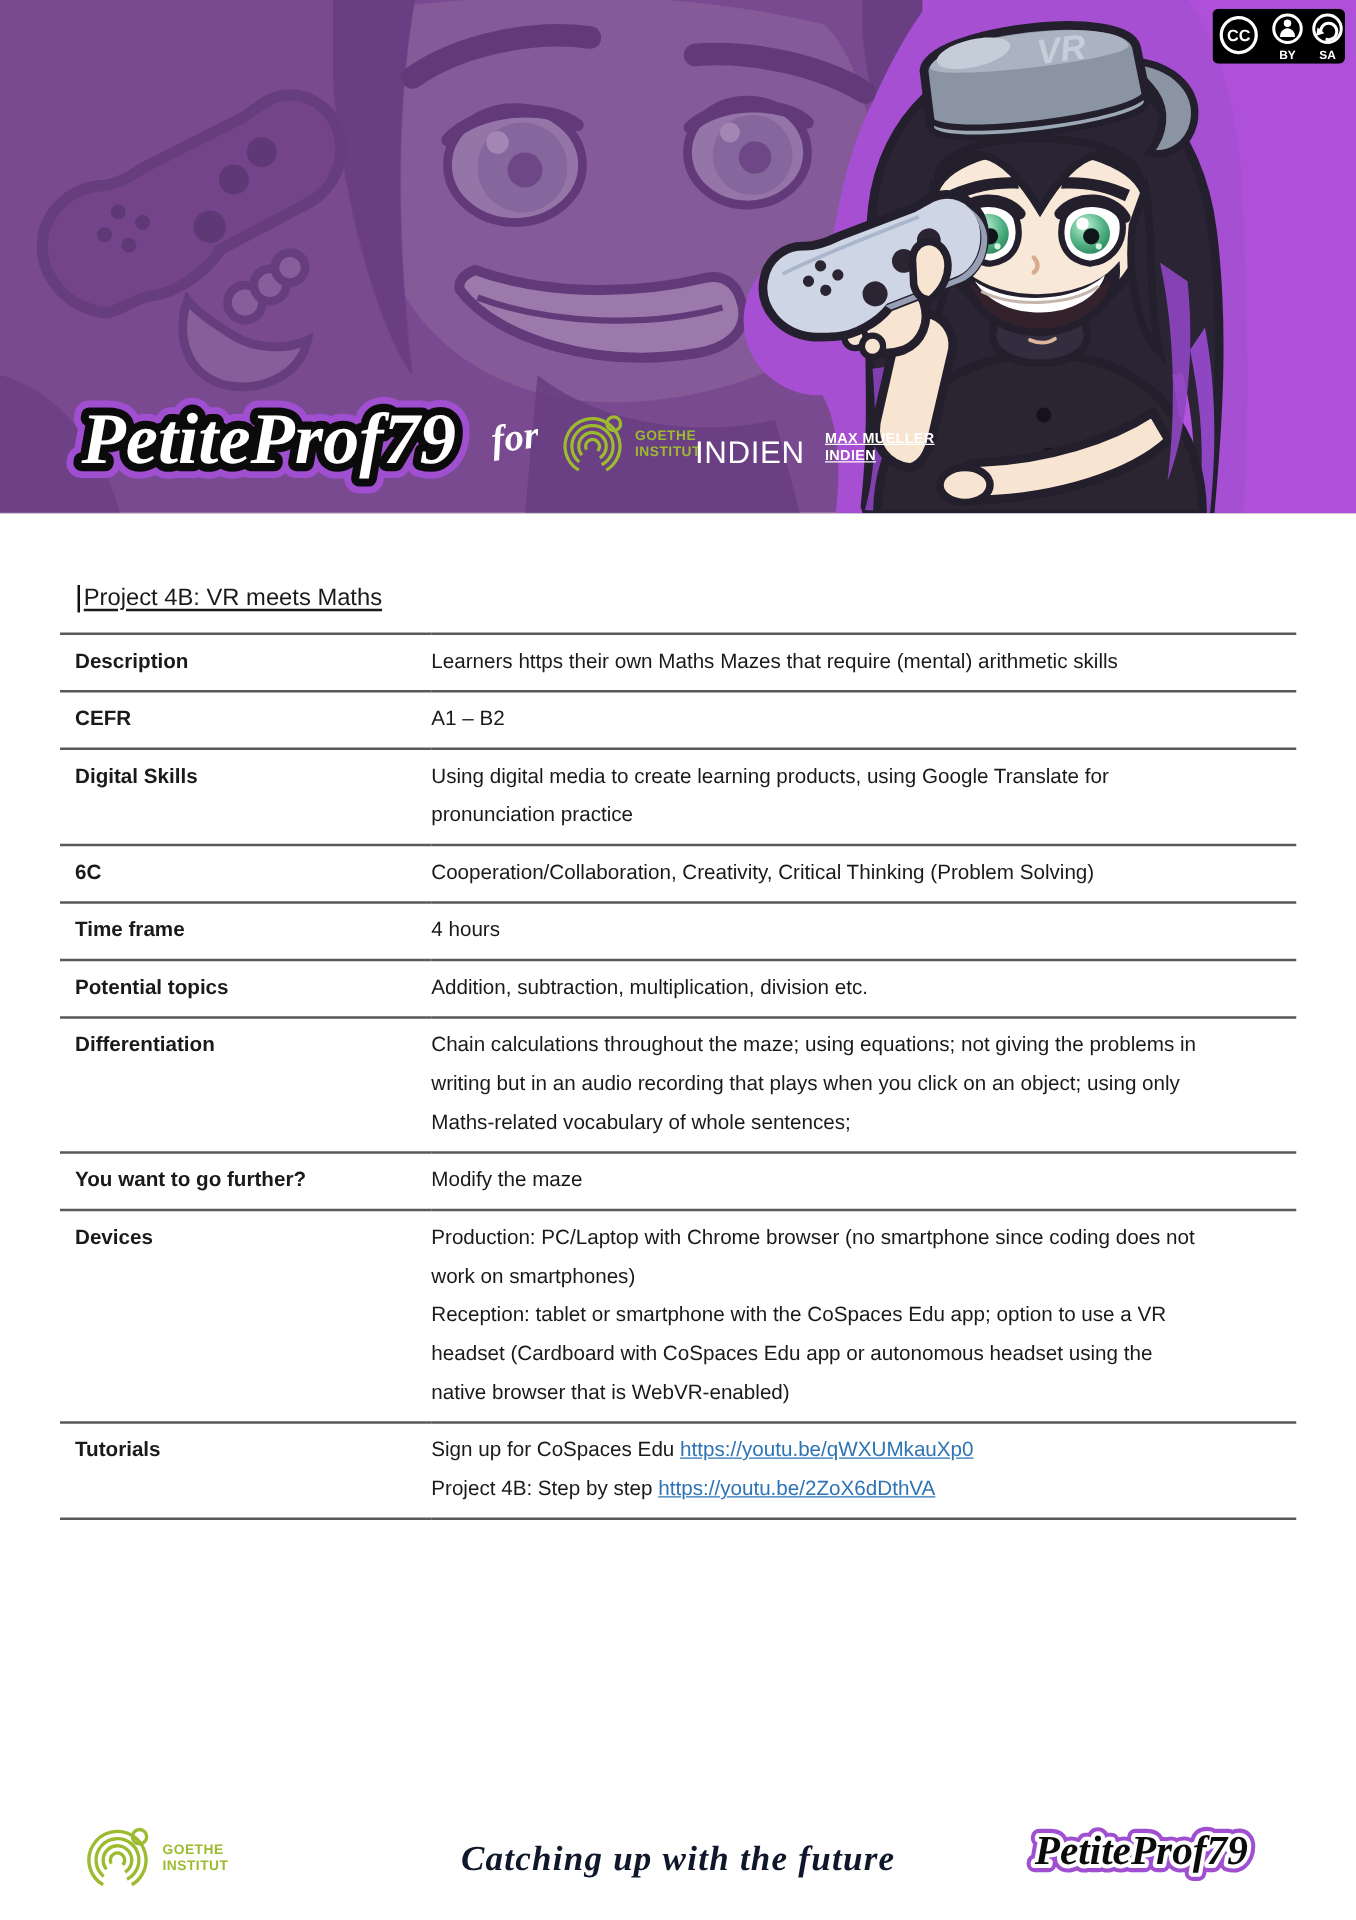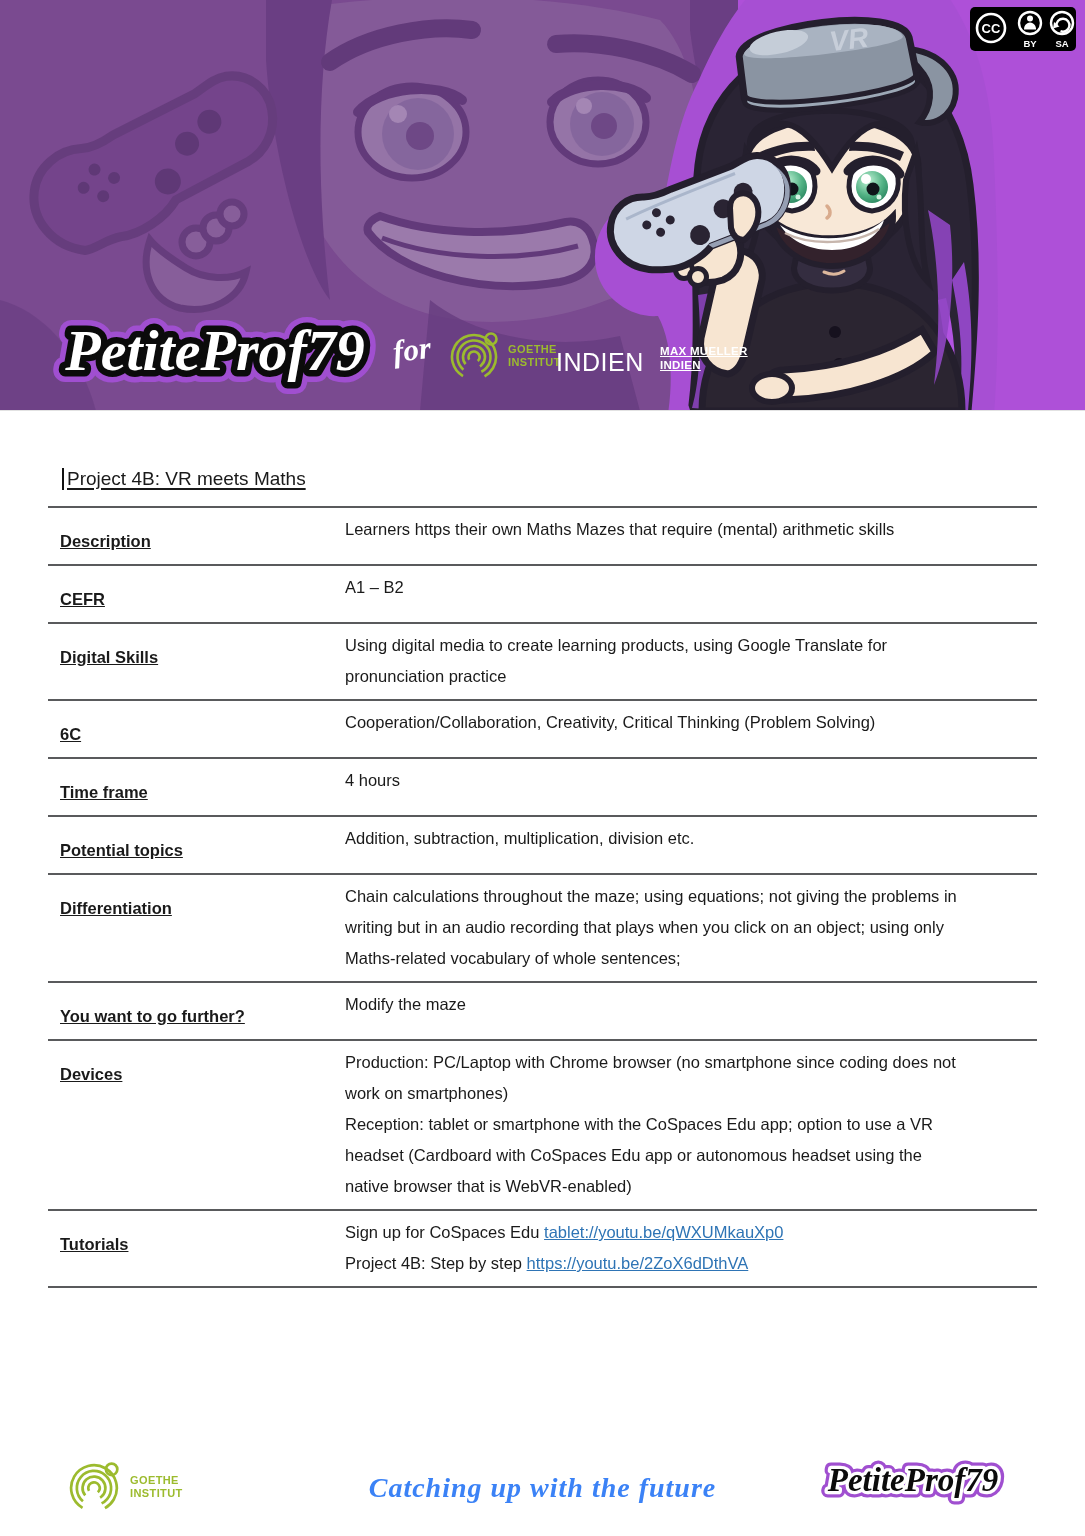--- a/index.html
+++ b/index.html
@@ -21,30 +21,30 @@
   .cc-badge { position:absolute; right:9px; top:7px; }
 
   
   .doc-title { margin:57px 0 0 62px; font-size:19px; font-weight:normal;
                text-decoration:underline; text-decoration-thickness:2px; text-underline-offset:3px;
                border-left:2px solid #111; padding-left:3px; display:inline-block; }
   table.project { margin:16px 48px 0 48px; width:989px; border-collapse:collapse;
                   border-top:2px solid #595a5c; }
   table.project tr { border-bottom:2px solid #595a5c; }
   td.label-cell { width:297px; font-weight:bold; font-size:16.5px; line-height:31px;
-                  padding:18px 10px 7px 12px; vertical-align:top;text-decoration:underline; }
+                  padding:6px 10px 7px 12px; vertical-align:top; }
   td.value-cell { font-size:16.5px; line-height:31px; padding:6px 0 7px 0; vertical-align:top; }
   td.value-cell a { color:#2e74b5; text-decoration:underline; }
 
   
   .footer { position:absolute; left:0; top:1448px; width:1085px; height:88px; }
   .goethe-footer { position:absolute; left:68px; top:12px; display:flex; align-items:center; gap:8px; }
   .slogan { position:absolute; left:0; top:24px; width:100%; text-align:center;
             font-family:"Liberation Serif", serif; font-style:italic; font-weight:bold;
-            font-size:28px; color:#3b82f6; letter-spacing:1px; }
+            font-size:28px; color:#0f172a; letter-spacing:1px; }
   .brand-logo-footer { position:absolute; right:72px; top:2px; }
 </style>
 </head>
 <body>
 
 
 
 
 <div class="banner">
   <svg class="scene" width="1085" height="411" viewBox="0 0 1085 411">
@@ -286,21 +286,21 @@
           <div><span>Production: PC/Laptop with Chrome browser (no smartphone since coding does not</span></div>
           <div><span>work on smartphones)</span></div>
           <div><span>Reception: tablet or smartphone with the CoSpaces Edu app; option to use a VR</span></div>
           <div><span>headset (Cardboard with CoSpaces Edu app or autonomous headset using the</span></div>
           <div><span>native browser that is WebVR-enabled)</span></div>
         </td>
       </tr>
       <tr>
         <td class="label-cell">Tutorials</td>
         <td class="value-cell">
-          <div><span>Sign up for CoSpaces Edu </span><a href="#">tablet://youtu.be/qWXUMkauXp0</a></div>
+          <div><span>Sign up for CoSpaces Edu </span><a href="#">https://youtu.be/qWXUMkauXp0</a></div>
           <div><span>Project 4B: Step by step </span><a href="#">https://youtu.be/2ZoX6dDthVA</a></div>
         </td>
       </tr>
     </tbody>
 </table>
 
 
 <div class="footer">
   <div class="goethe-footer">
     <svg width="54" height="54" viewBox="0 0 52 52">

